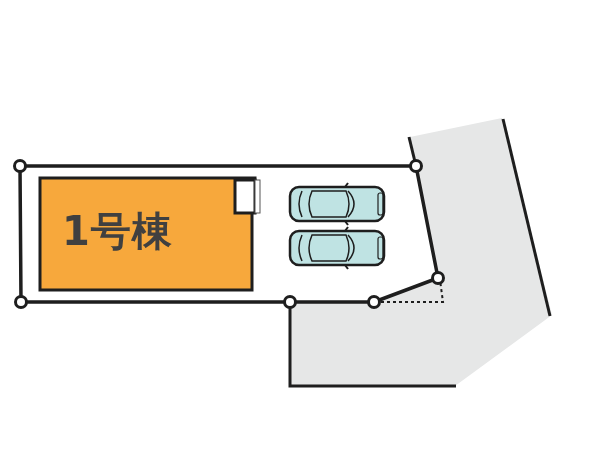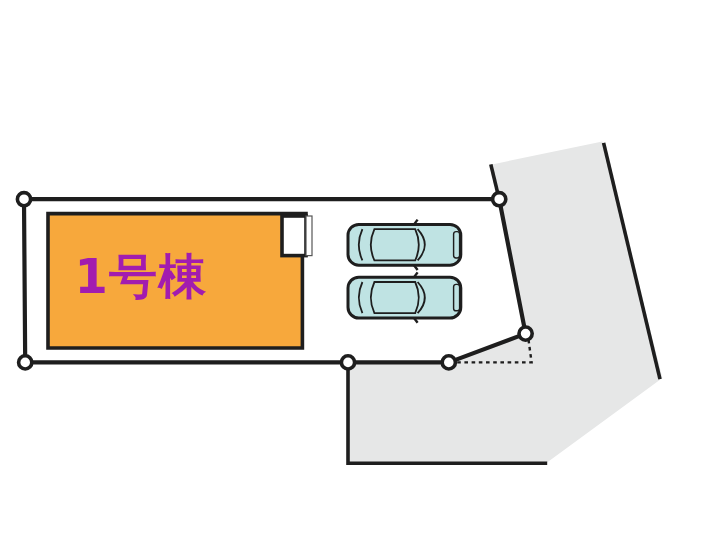--- a/index.html
+++ b/index.html
@@ -24,21 +24,21 @@
     .building-label {
       position: absolute;
       left: 62px;
       top: 201px;
       width: 160px;
       font-family: "DejaVu Sans", sans-serif;
       font-weight: bold;
       font-size: 40px;
       line-height: 60px;
       letter-spacing: 1px;
-      color: #a21caf;
+      color: #404040;
       white-space: nowrap;
     }
   </style>
 </head>
 <body>
 
 <svg id="site-plan" viewBox="0 0 600 458" xmlns="http://www.w3.org/2000/svg">
 
   <g>
     <polygon points="410,137 502,118 552,315 455,386 290,386 290,303 374,302 438,278 415,166" fill="#E6E7E7"></polygon>

